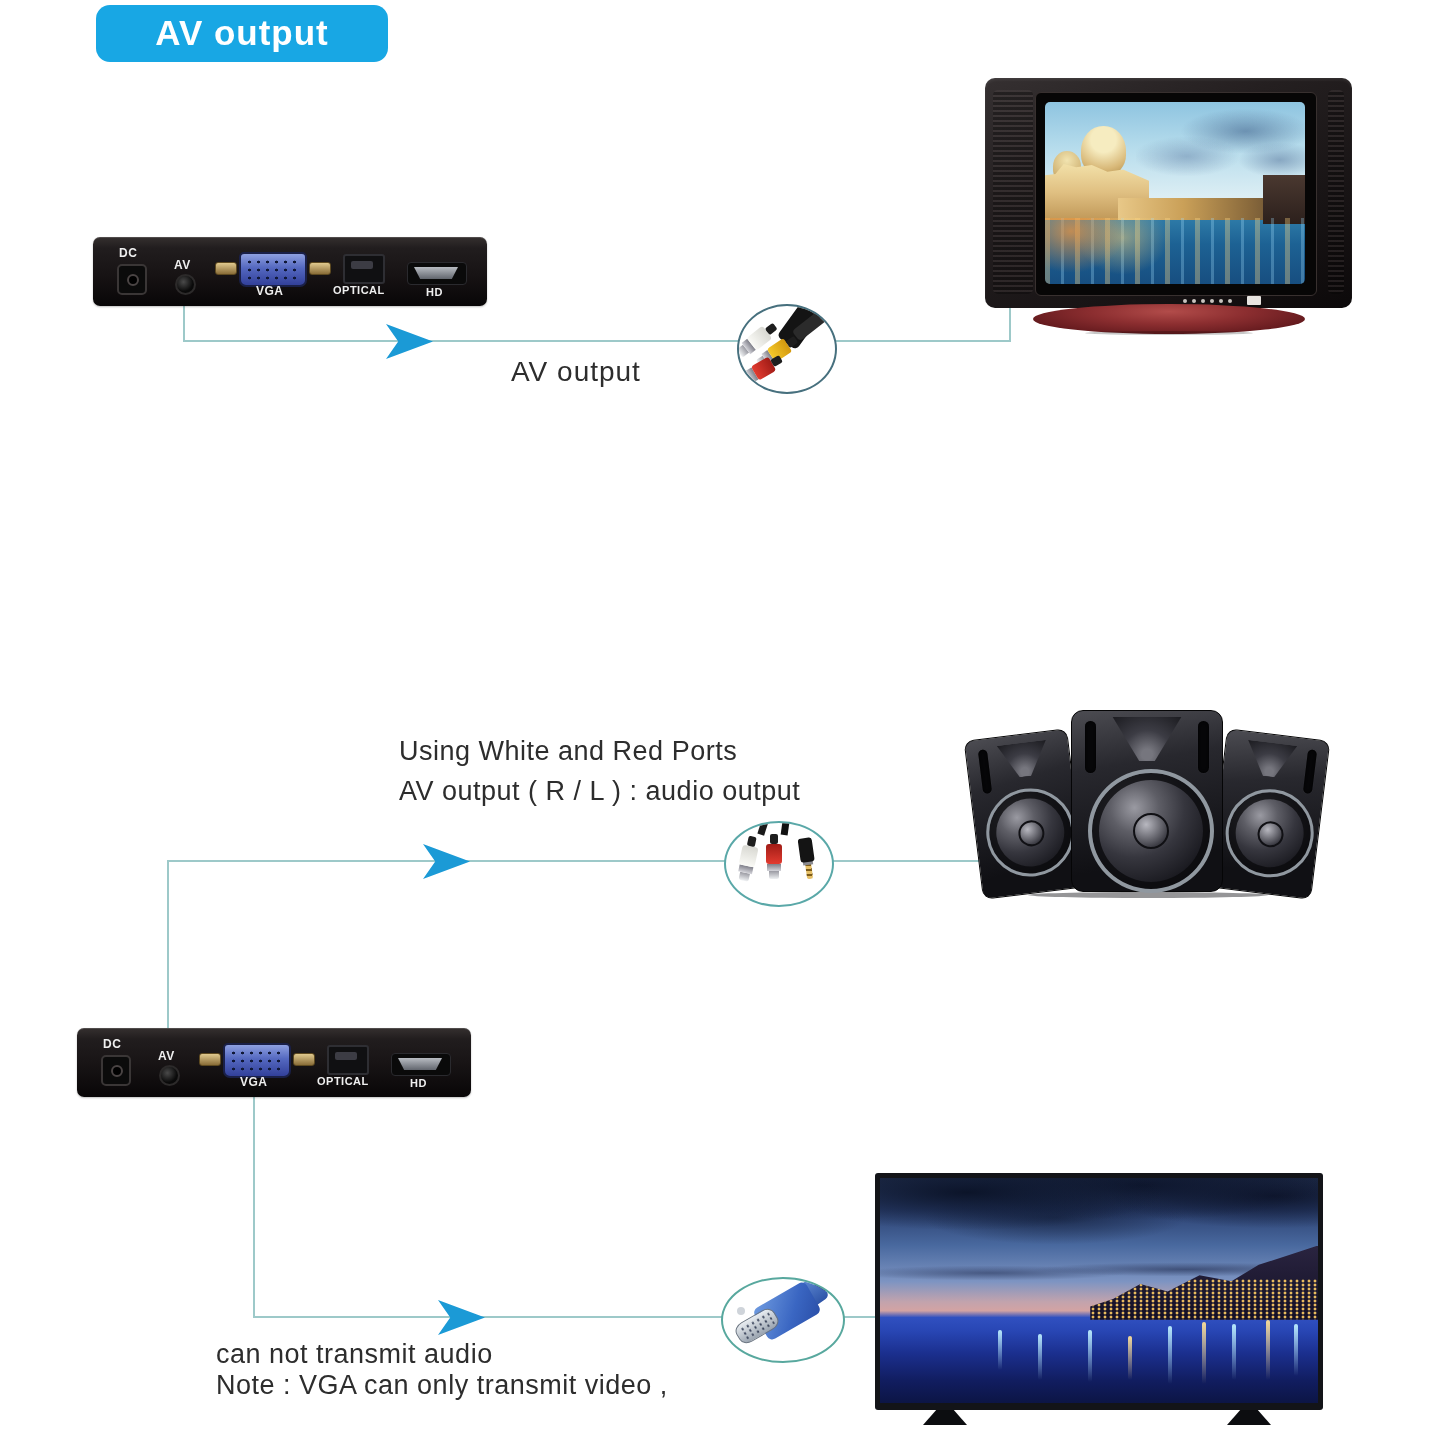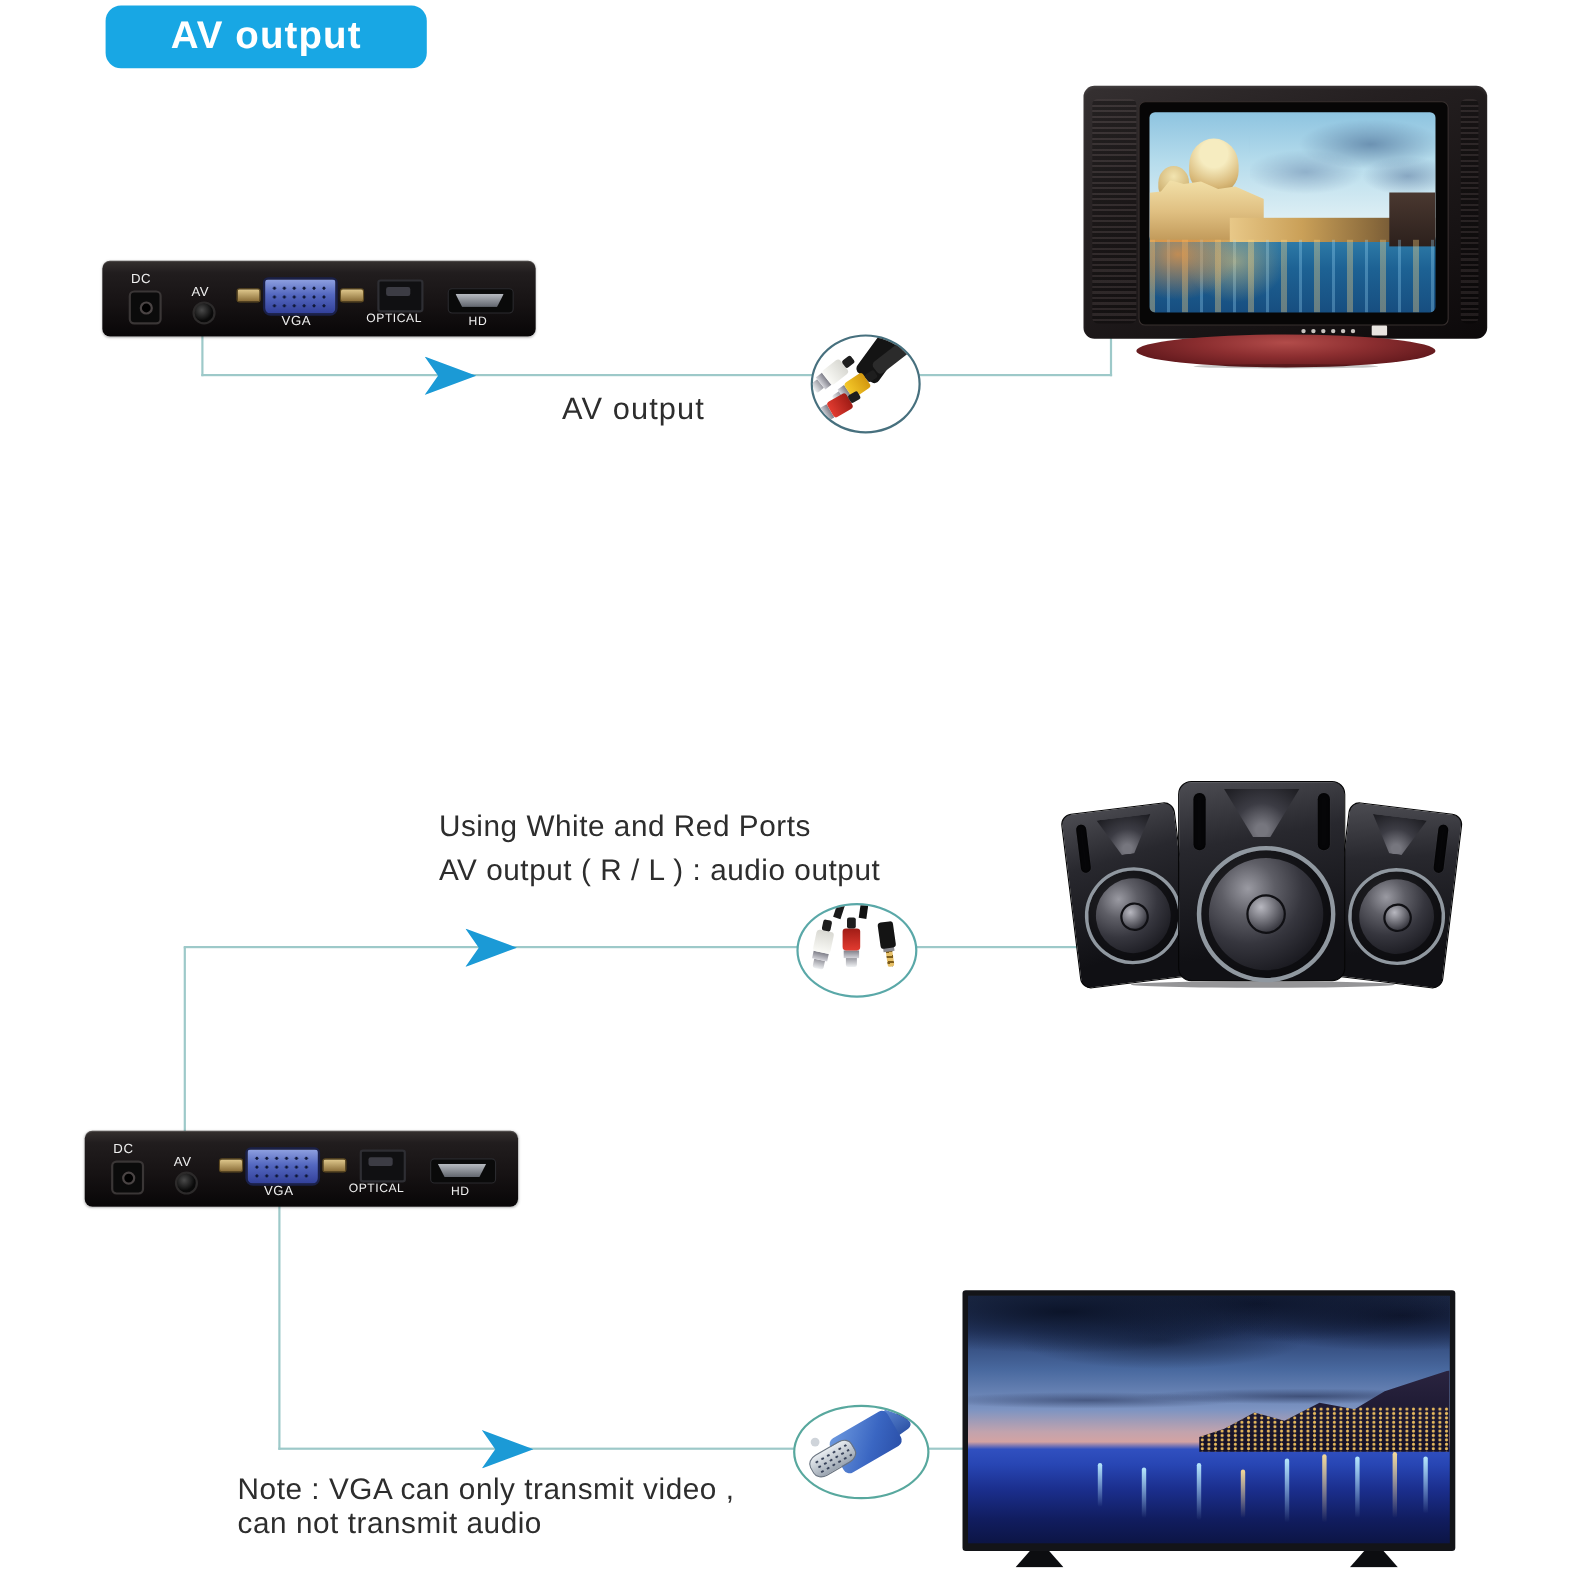--- a/index.html
+++ b/index.html
@@ -14,21 +14,21 @@
 
   
   .hline,.vline{background:#9dc9c9;}
   .arrow{width:47px;height:35px;background:#1b9ad6;
          clip-path:polygon(0 0,100% 50%,0 100%,26% 50%);}
 
   
   .cbox{width:394px;height:69px;border-radius:7px;z-index:3;
         background:linear-gradient(180deg,#35302f 0%,#211d1e 16%,#171314 55%,#080607 100%);
         box-shadow:inset 0 1px 0 rgba(255,255,255,.14),0 1px 2px rgba(0,0,0,.25);}
-  .plabel{position:absolute;color:#efefef;font-size:12px;font-weight:normal;letter-spacing:.5px;}
+  .plabel{position:absolute;color:#efefef;font-size:12px;font-weight:bold;letter-spacing:.5px;}
   .dc-jack{left:24px;top:27px;width:26px;height:27px;background:#0b0b0b;border:2px solid #3a3636;border-radius:5px;}
   .dc-hole{left:8px;top:8px;width:8px;height:8px;background:#000;border:2px solid #4a4444;border-radius:50%;}
   .av-jack{left:82px;top:37px;width:17px;height:17px;border-radius:50%;
            background:radial-gradient(circle at 38% 35%,#4a4a4a,#0a0a0a 62%);border:2px solid #2c2a2a;}
   .screw{top:25px;width:20px;height:11px;border-radius:3px;border:1px solid #5e4a20;
          background:linear-gradient(180deg,#e0c98e,#8a6d38);}
   .vga-blue{left:146px;top:15px;width:64px;height:31px;border:2px solid #1a2048;border-radius:5px 5px 7px 7px;
             background:linear-gradient(180deg,#8ea0e0 0%,#5468c0 45%,#32409a 100%);}
   .vga-pins{left:4px;top:4px;right:4px;bottom:4px;
             background-image:radial-gradient(circle,#101838 1.3px,transparent 1.6px);
@@ -199,22 +199,22 @@
   </div>
 
   <div class="abs cap" style="left:511px;top:356px;">AV output</div>
 
   <div class="abs cap2" style="left:399px;top:731px;">
     <div>Using White and Red Ports</div>
     <div>AV output ( R / L ) : audio output</div>
   </div>
 
   <div class="abs cap3" style="left:216px;top:1339px;">
+    <div>can not transmit audio</div>
     <div>Note : VGA can only transmit video ,</div>
-    <div>can not transmit audio</div>
   </div>
 
   <div class="abs ccircle" style="left:737px;top:304px;width:96px;height:86px;border:2px solid #47707e;">
     <div class="abs" style="left:50px;top:-8px;width:24px;height:50px;background:#141414;border-radius:5px;transform:rotate(36deg);"></div>
     <div class="abs" style="left:66px;top:-2px;width:13px;height:40px;background:#2b2b2b;border-radius:4px;transform:rotate(52deg);"></div>
     <div class="plug" style="left:10px;top:12px;transform:rotate(232deg);">
       <div class="p-tip"></div>
         <div class="p-ring"></div>
         <div class="p-body p-white"></div>
         <div class="p-stub"></div>

